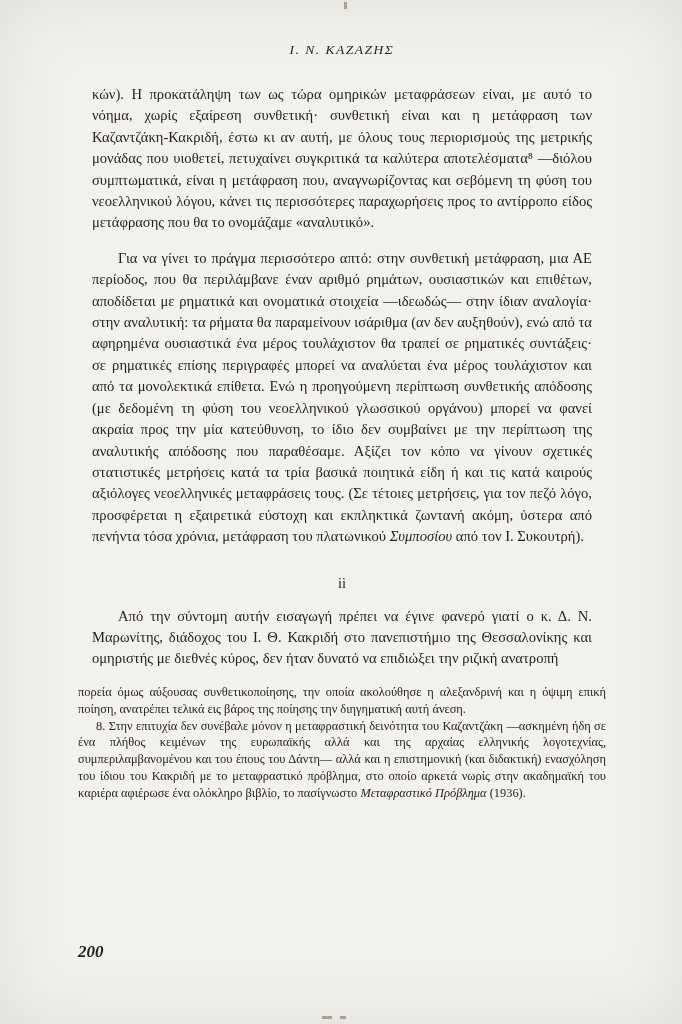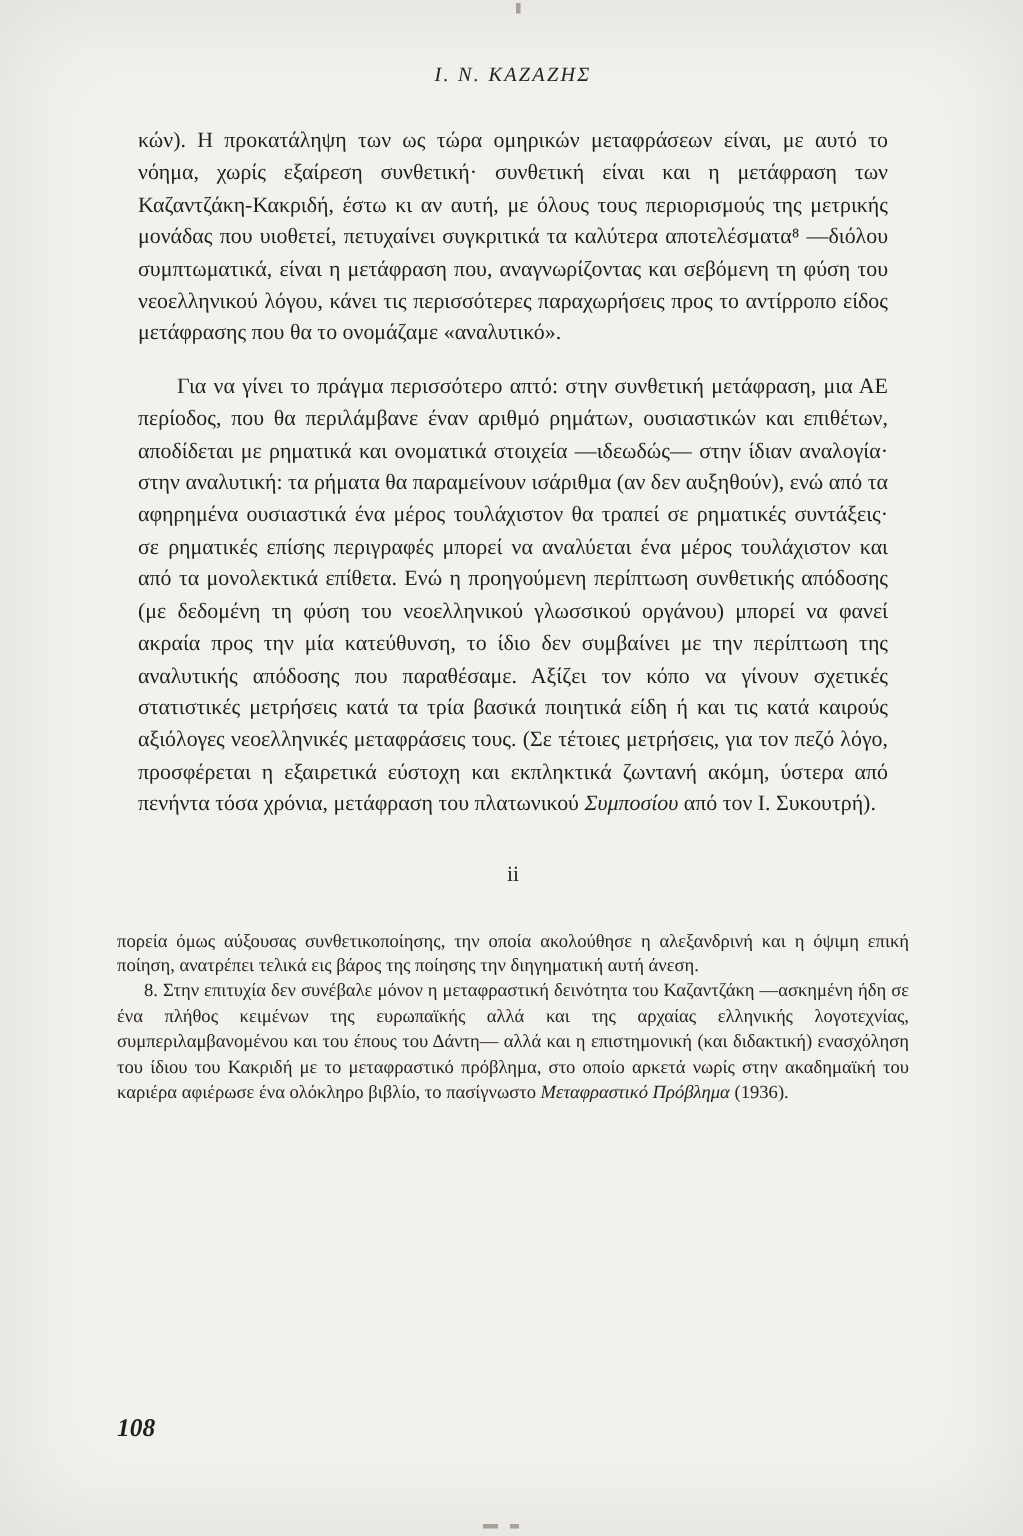--- a/index.html
+++ b/index.html
@@ -38,21 +38,21 @@
   .body-text p.noindent {
     text-indent: 0;
   }
   .section-marker {
     text-align: center;
     font-size: 14.5px;
     margin-top: 27px;
     color: #26241f;
   }
   .footnotes {
-    margin-top: 27px;
+    margin-top: 14px;
   }
   .footnotes p {
     margin: 0;
     font-size: 12.4px;
     line-height: 16.9px;
     text-align: justify;
     text-indent: 18px;
     color: #26241f;
   }
   .footnotes p.noindent {
@@ -89,26 +89,29 @@
   <div class="body-text">
 
     <p class="noindent">κών). Η προκατάληψη των ως τώρα ομηρικών μεταφράσεων είναι, με αυτό το νόημα, χωρίς εξαίρεση συνθετική· συνθετική είναι και η μετάφραση των Καζαντζάκη-Κακριδή, έστω κι αν αυτή, με όλους τους περιορισμούς της μετρικής μονάδας που υιοθετεί, πετυχαίνει συγκριτικά τα καλύτερα αποτελέσματα⁸ —διόλου συμπτωματικά, είναι η μετάφραση που, αναγνωρίζοντας και σεβόμενη τη φύση του νεοελληνικού λόγου, κάνει τις περισσότερες παραχωρήσεις προς το αντίρροπο είδος μετάφρασης που θα το ονομάζαμε «αναλυτικό».</p>
 
     <p><span>Για να γίνει το πράγμα περισσότερο απτό: στην συνθετική μετάφραση, μια ΑΕ περίοδος, που θα περιλάμβανε έναν αριθμό ρημάτων, ουσιαστικών και επιθέτων, αποδίδεται με ρηματικά και ονοματικά στοιχεία —ιδεωδώς— στην ίδιαν αναλογία· στην αναλυτική: τα ρήματα θα παραμείνουν ισάριθμα (αν δεν αυξηθούν), ενώ από τα αφηρημένα ουσιαστικά ένα μέρος τουλάχιστον θα τραπεί σε ρηματικές συντάξεις· σε ρηματικές επίσης περιγραφές μπορεί να αναλύεται ένα μέρος τουλάχιστον και από τα μονολεκτικά επίθετα. Ενώ η προηγούμενη περίπτωση συνθετικής απόδοσης (με δεδομένη τη φύση του νεοελληνικού γλωσσικού οργάνου) μπορεί να φανεί ακραία προς την μία κατεύθυνση, το ίδιο δεν συμβαίνει με την περίπτωση της αναλυτικής απόδοσης που παραθέσαμε. Αξίζει τον κόπο να γίνουν σχετικές στατιστικές μετρήσεις κατά τα τρία βασικά ποιητικά είδη ή και τις κατά καιρούς αξιόλογες νεοελληνικές μεταφράσεις τους. (Σε τέτοιες μετρήσεις, για τον πεζό λόγο, προσφέρεται η εξαιρετικά εύστοχη και εκπληκτικά ζωντανή ακόμη, ύστερα από πενήντα τόσα χρόνια, μετάφραση του πλατωνικού </span><em>Συμποσίου</em><span> από τον Ι. Συκουτρή).</span></p>
 
   </div>
 
   <div class="section-marker">ii</div>
 
+  <div class="body-text">
+    <p>Από την σύντομη αυτήν εισαγωγή πρέπει να έγινε φανερό γιατί ο κ. Δ. Ν. Μαρωνίτης, διάδοχος του Ι. Θ. Κακριδή στο πανεπιστήμιο της Θεσσαλονίκης και ομηριστής με διεθνές κύρος, δεν ήταν δυνατό να επιδιώξει την ριζική ανατροπή</p>
+  </div>
 
   <div class="footnotes">
 
     <p class="noindent">πορεία όμως αύξουσας συνθετικοποίησης, την οποία ακολούθησε η αλεξανδρινή και η όψιμη επική ποίηση, ανατρέπει τελικά εις βάρος της ποίησης την διηγηματική αυτή άνεση.</p>
 
     <p><span>8. Στην επιτυχία δεν συνέβαλε μόνον η μεταφραστική δεινότητα του Καζαντζάκη —ασκημένη ήδη σε ένα πλήθος κειμένων της ευρωπαϊκής αλλά και της αρχαίας ελληνικής λογοτεχνίας, συμπεριλαμβανομένου και του έπους του Δάντη— αλλά και η επιστημονική (και διδακτική) ενασχόληση του ίδιου του Κακριδή με το μεταφραστικό πρόβλημα, στο οποίο αρκετά νωρίς στην ακαδημαϊκή του καριέρα αφιέρωσε ένα ολόκληρο βιβλίο, το πασίγνωστο </span><em>Μεταφραστικό Πρόβλημα</em><span> (1936).</span></p>
   </div>
 
-  <div class="page-number">108</div>
+  <div class="page-number">200</div>
 
   <div class="scan-artifact artifact-bottom-1"></div>
   <div class="scan-artifact artifact-bottom-2"></div>
 
 </div>
 
 </body></html>

